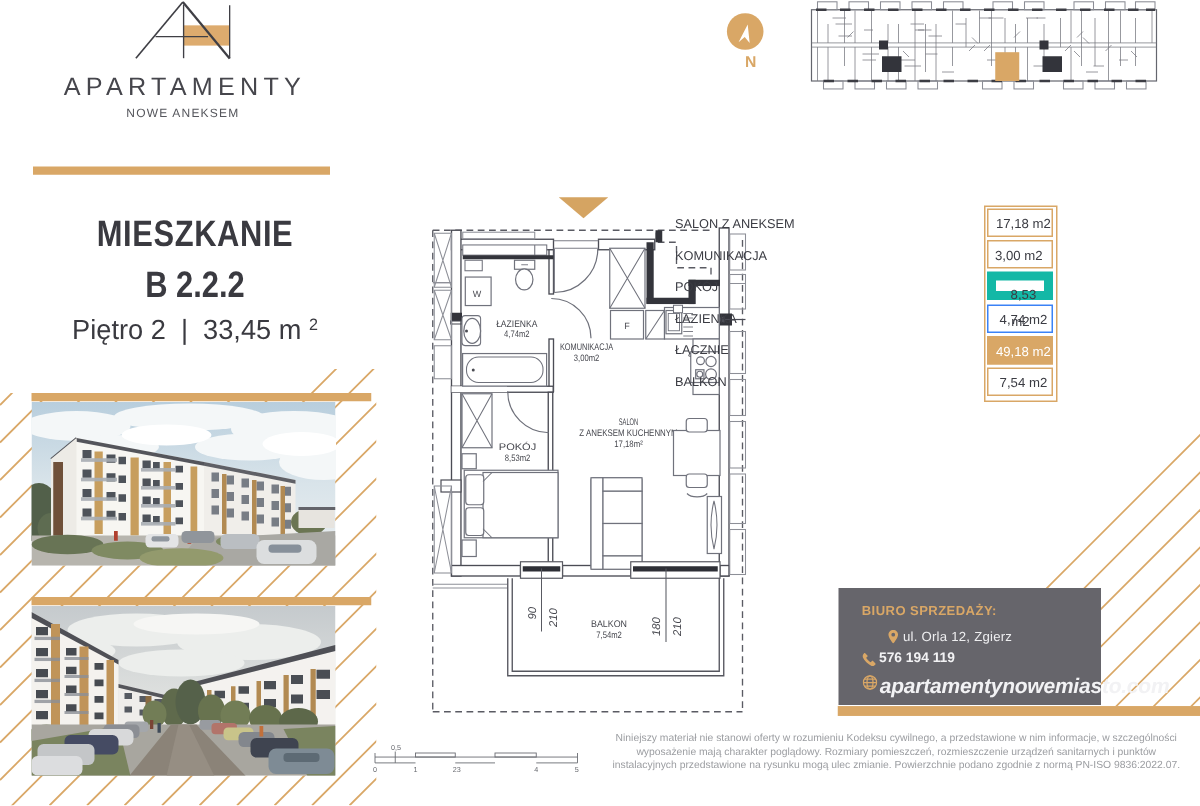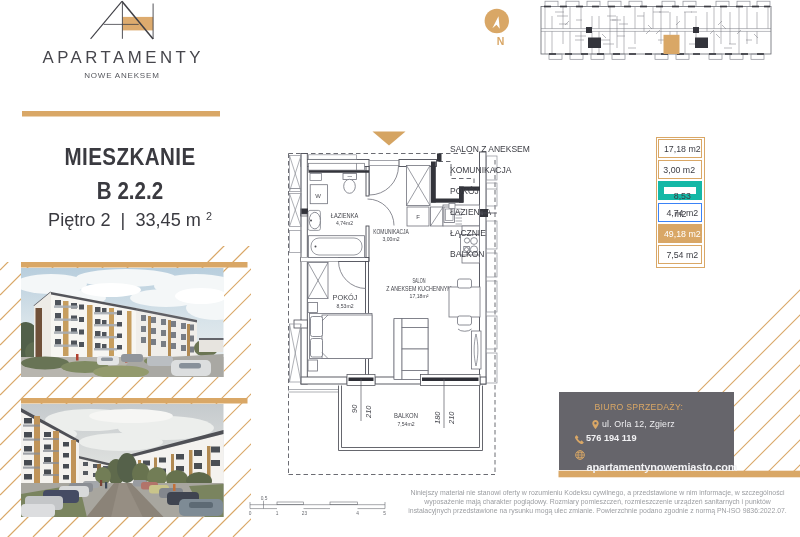--- a/index.html
+++ b/index.html
@@ -664,21 +664,21 @@
   <div style="border:1px solid #d9a766;height:19px;margin-bottom:2.1px;font-size:8.8px;color:#3b3c43;text-align:center;text-indent:4px;line-height:18px;box-sizing:border-box;">17,18 m2</div>
   <div style="border:1px solid #d9a766;height:19px;margin-bottom:2.1px;font-size:8.8px;color:#3b3c43;text-indent:4px;line-height:18px;box-sizing:border-box;">3,00 m2</div>
   <div style="border:6px solid #14b8a6;height:19px;margin-bottom:2.1px;font-size:8.8px;color:#3b3c43;text-align:center;text-indent:4px;line-height:18px;box-sizing:border-box;">8,53 m2</div>
   <div style="border:1px solid #3b82f6;height:19px;margin-bottom:2.1px;font-size:8.8px;color:#3b3c43;text-align:center;text-indent:4px;line-height:18px;box-sizing:border-box;">4,74 m2</div>
   <div style="border:1px solid #d9a766;height:19px;margin-bottom:2.1px;font-size:8.8px;color:#ffffff;background:#d9a766;text-align:center;text-indent:4px;line-height:18px;box-sizing:border-box;">49,18 m2</div>
   <div style="border:1px solid #d9a766;height:19px;font-size:8.8px;color:#3b3c43;text-align:center;text-indent:4px;line-height:18px;box-sizing:border-box;">7,54 m2</div>
 </div>
 
 <div class="abs" style="left:558.5px;top:392px;width:175px;height:77.5px;background:#66656b;">
 
-  <div class="abs" style="left:16px;top:9.5px;font-size:8.7px;font-weight:400;letter-spacing:0.3px;color:#d9a766;margin-left:20px;">BIURO SPRZEDAŻY:</div>
+  <div class="abs" style="left:16px;top:9.5px;font-size:8.7px;font-weight:700;letter-spacing:0.3px;color:#d9a766;">BIURO SPRZEDAŻY:</div>
 
   <div class="abs" style="left:32px;top:26.5px;width:155px;height:12px;text-align:right;">
     <svg width="7" height="9.5" viewBox="0 0 8 11" style="position:absolute;left:1px;top:1px;">
       <path d="M4 0 C1.8 0 0.3 1.6 0.3 3.7 C0.3 6.2 4 10.5 4 10.5 C4 10.5 7.7 6.2 7.7 3.7 C7.7 1.6 6.2 0 4 0 Z M4 5.1 A1.45 1.45 0 1 1 4 2.2 A1.45 1.45 0 0 1 4 5.1 Z" fill="#d9a766"></path>
     </svg>
     <span style="position:absolute;left:11.5px;top:0;font-size:8.8px;letter-spacing:0.15px;color:#eeeef0;">ul. Orla 12, Zgierz</span>
   </div>
 
   <div class="abs" style="left:16px;top:41px;width:155px;height:12px;">
     <svg width="9" height="9" viewBox="0 0 11 11" style="position:absolute;left:0;top:1.5px;">
@@ -690,21 +690,21 @@
   <div class="abs" style="left:16px;top:56.5px;width:165px;height:12px;">
     <svg width="10" height="10" viewBox="0 0 12 12" style="position:absolute;left:0;top:1px;">
       <g fill="none" stroke="#d9a766" stroke-width="1">
         <circle cx="6" cy="6" r="5.3"></circle>
         <ellipse cx="6" cy="6" rx="2.4" ry="5.3"></ellipse>
         <line x1="0.7" y1="6" x2="11.3" y2="6"></line>
         <line x1="1.4" y1="3.2" x2="10.6" y2="3.2"></line>
         <line x1="1.4" y1="8.8" x2="10.6" y2="8.8"></line>
       </g>
     </svg>
-    <span style="position:absolute;left:12px;top:12px;font-size:11px;font-weight:700;letter-spacing:-0.15px;color:#f2f2f4;">apartamentynowemiasto.com</span>
+    <span style="position:absolute;left:12px;top:0;font-size:14px;font-weight:700;letter-spacing:-0.15px;color:#f2f2f4;font-style:italic;">apartamentynowemiasto.com</span>
   </div>
 </div>
 
 <svg class="abs" style="left:245px;top:495px;" width="150" height="25" viewBox="245 495 150 25">
   <g stroke="#6a6c72" stroke-width="0.6" fill="none">
     <line x1="250" y1="504.7" x2="385" y2="504.7"></line>
     <line x1="250" y1="508.6" x2="277" y2="508.6"></line>
     <line x1="303.5" y1="508.6" x2="330" y2="508.6"></line>
     <line x1="357.5" y1="508.6" x2="385" y2="508.6"></line>
     <rect x="277" y="502" width="26.5" height="2.7"></rect>

